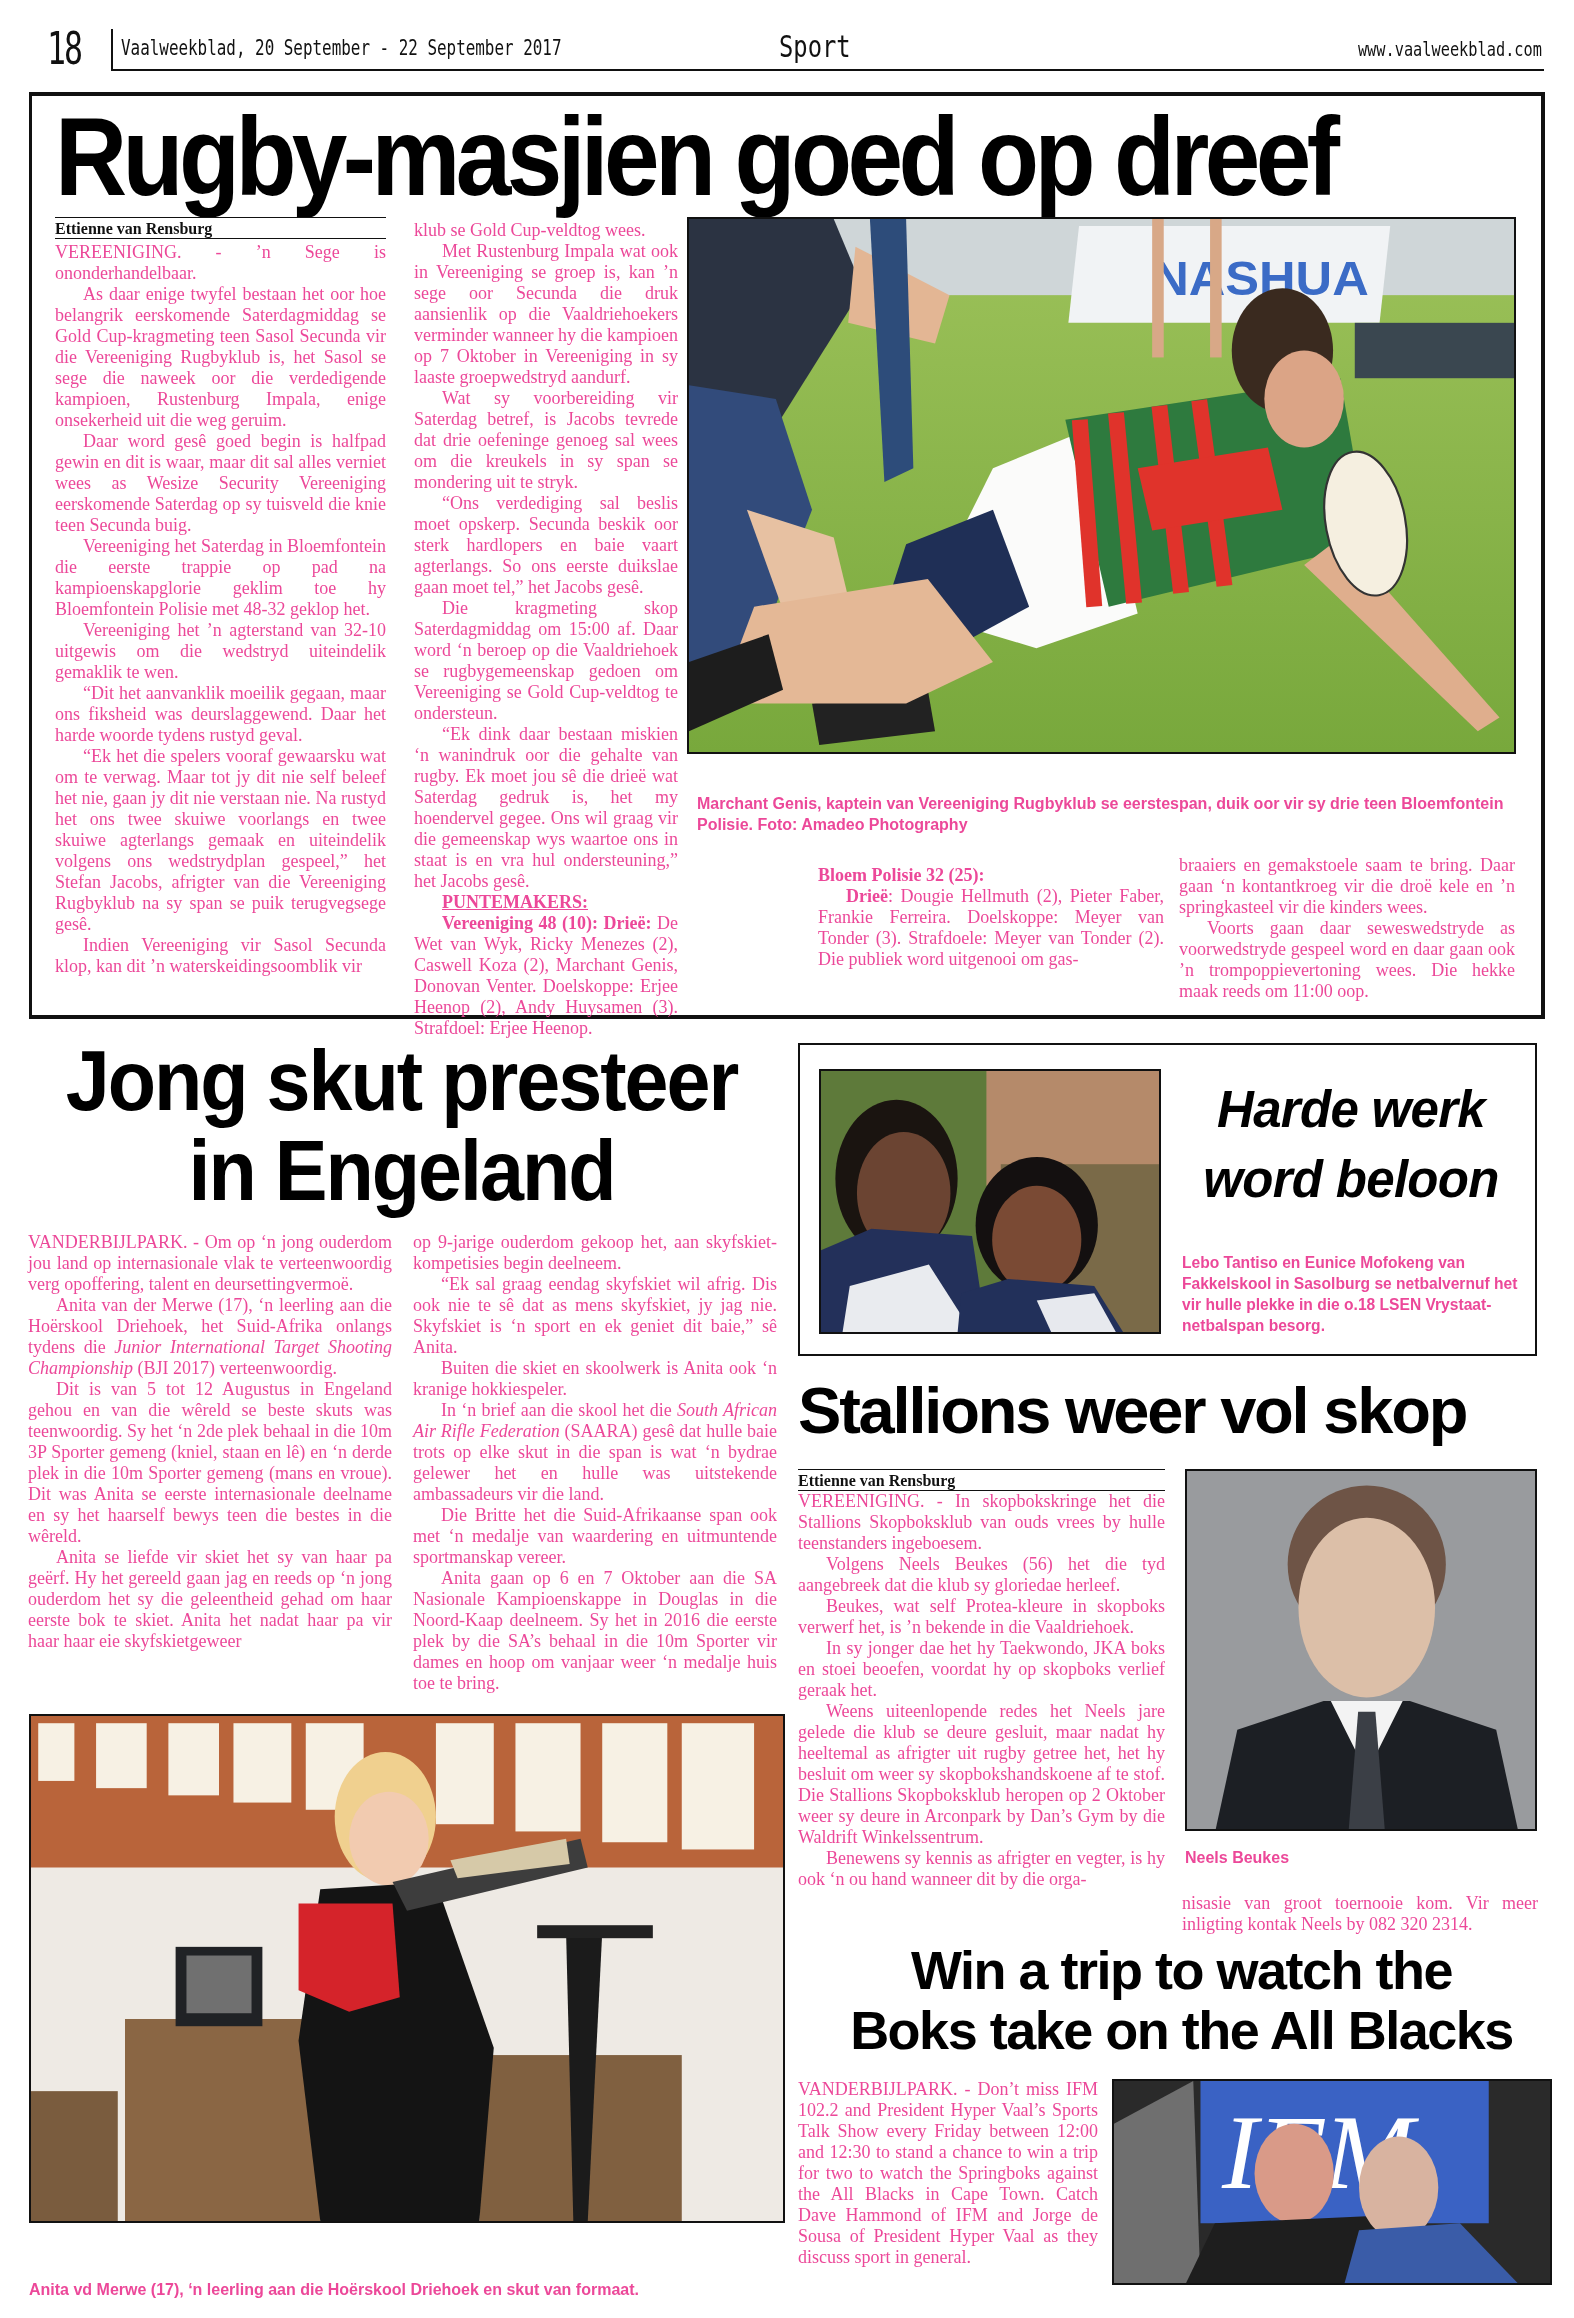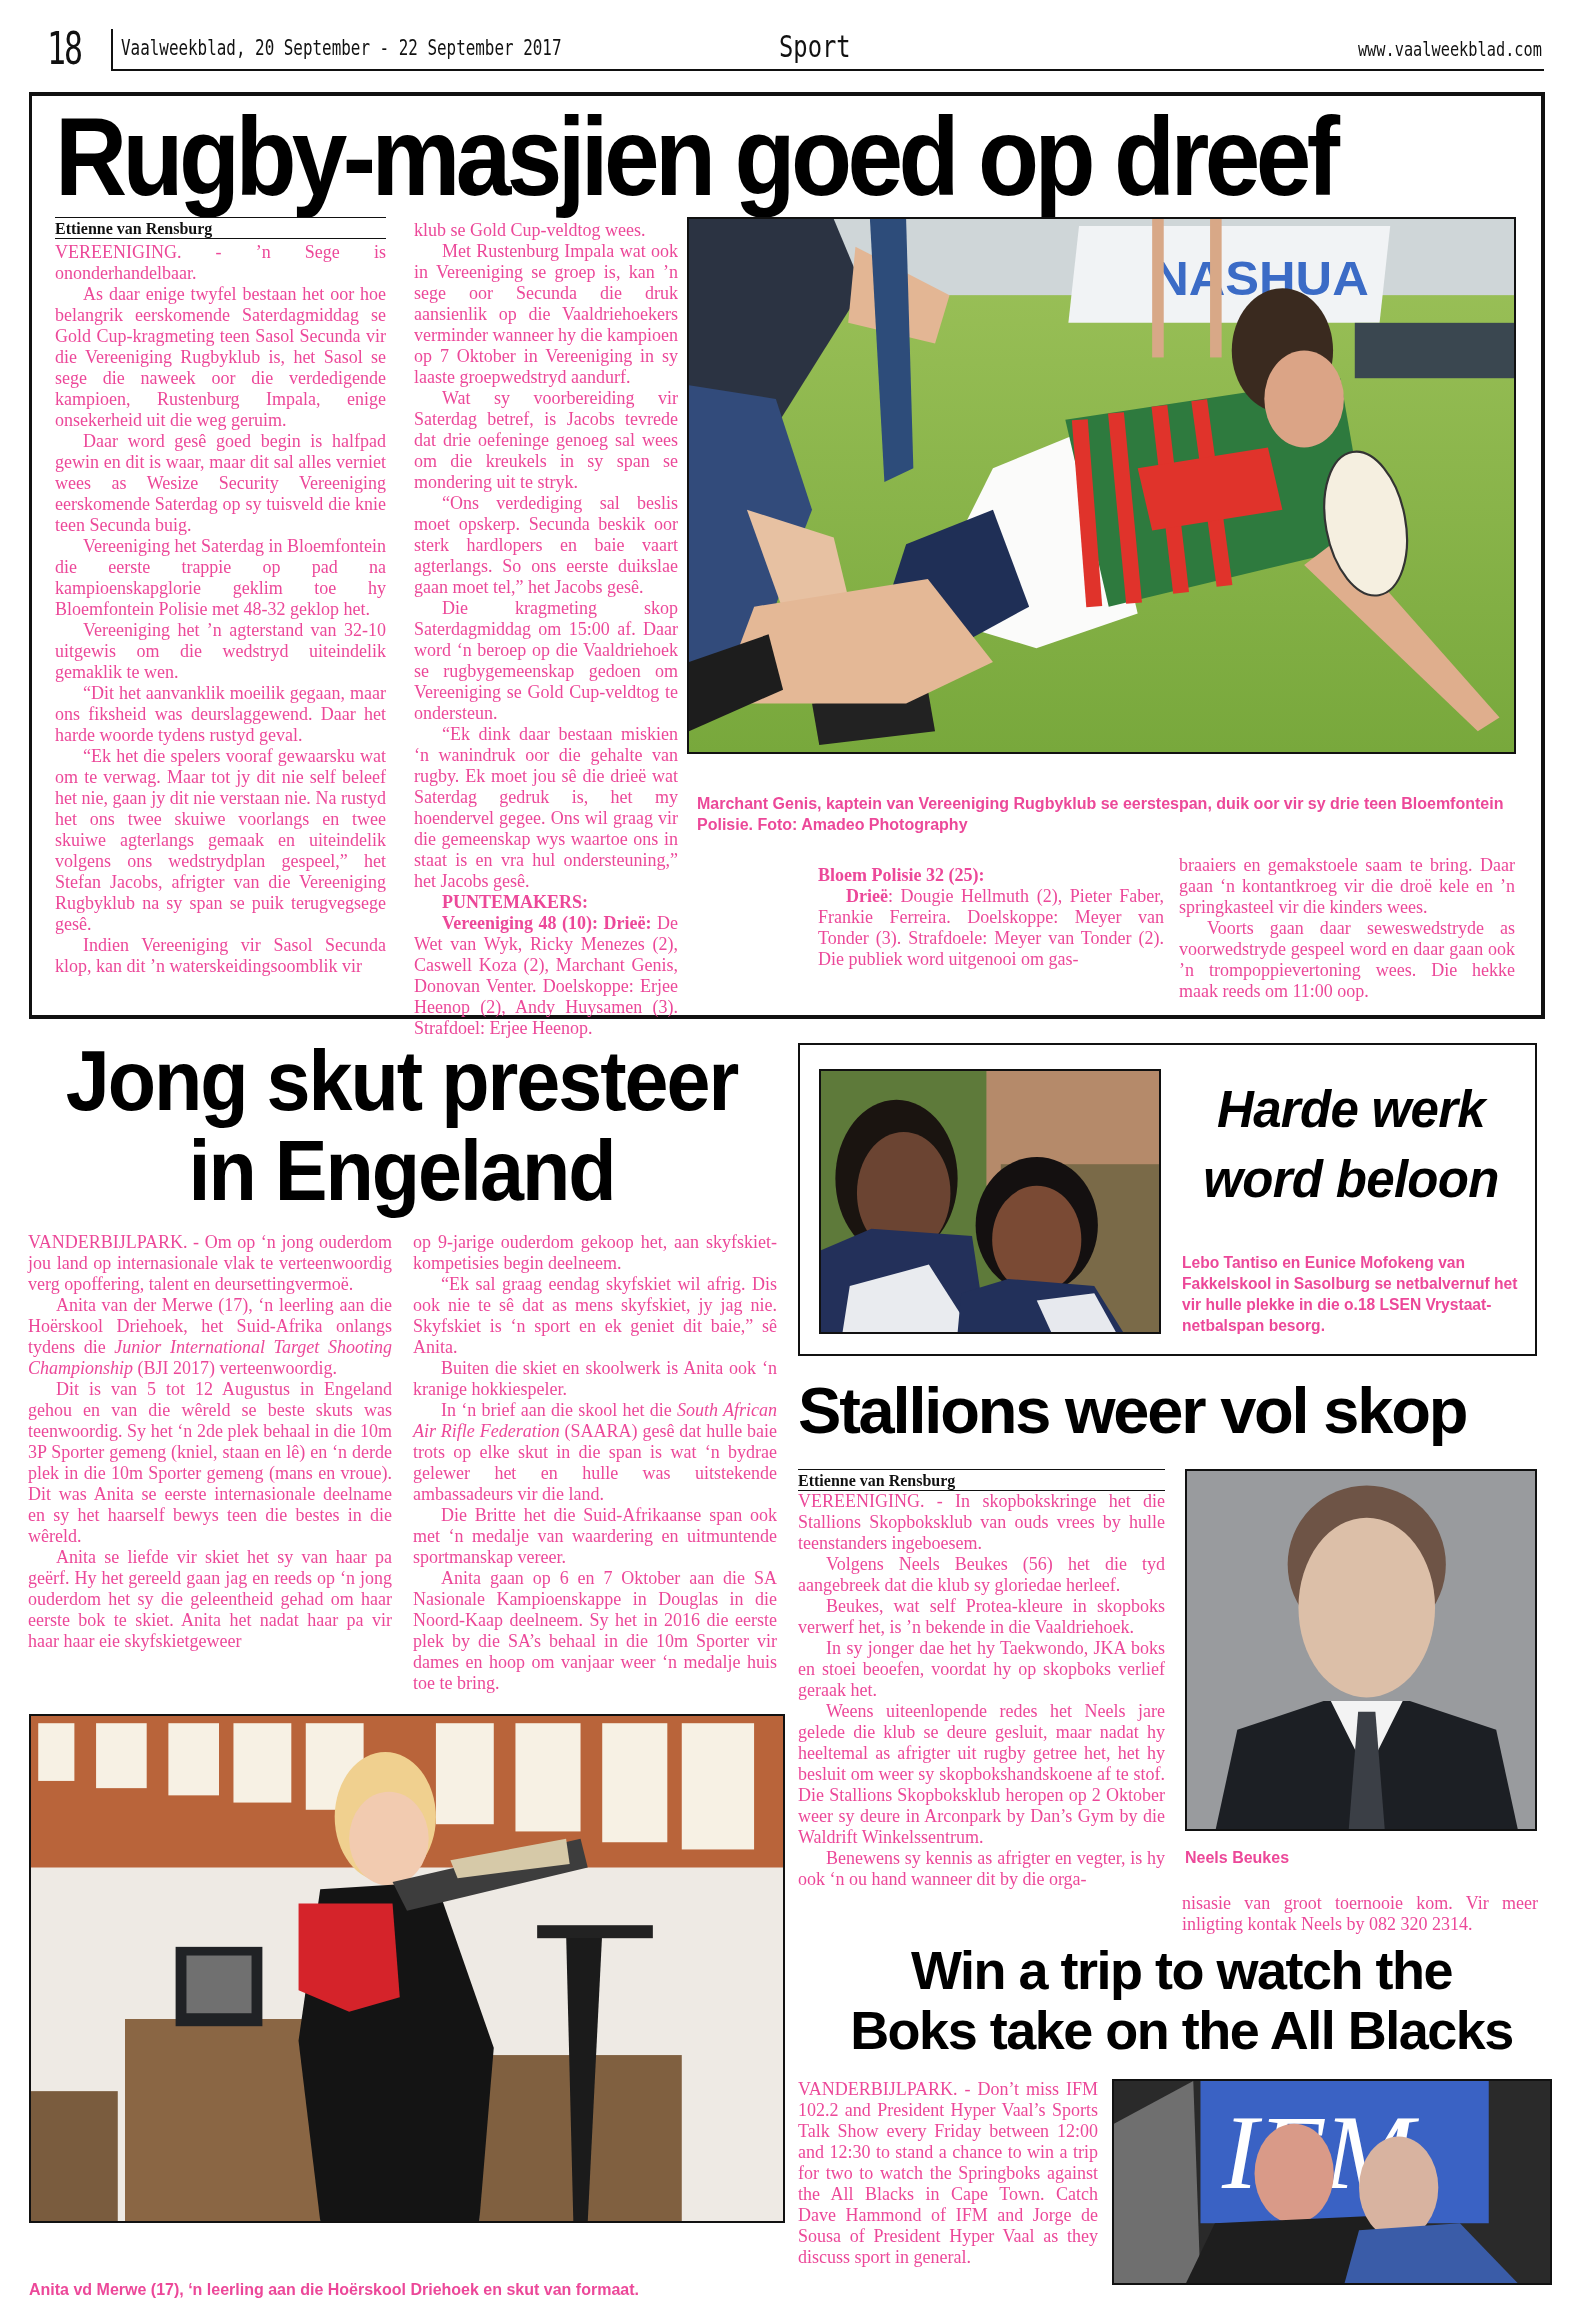--- a/index.html
+++ b/index.html
@@ -89,21 +89,21 @@
   </div>
 </div>
 
 <div class="abs rugby-col2 body-text">
   <p class="first">klub se Gold Cup-veldtog wees.</p>
   <p>Met Rustenburg Impala wat ook in Vereeniging se groep is, kan ’n sege oor Secunda die druk aansienlik op die Vaaldriehoekers verminder wanneer hy die kampioen op 7 Oktober in Vereeniging in sy laaste groepwedstryd aandurf.</p>
   <p>Wat sy voorbereiding vir Saterdag betref, is Jacobs tevrede dat drie oefeninge genoeg sal wees om die kreukels in sy span se mondering uit te stryk.</p>
   <p>“Ons verdediging sal beslis moet opskerp. Secunda beskik oor sterk hardlopers en baie vaart agterlangs. So ons eerste duikslae gaan moet tel,” het Jacobs gesê.</p>
   <p>Die kragmeting skop Saterdagmiddag om 15:00 af. Daar word ‘n beroep op die Vaaldriehoek se rugbygemeenskap gedoen om Vereeniging se Gold Cup-veldtog te ondersteun.</p>
   <p>“Ek dink daar bestaan miskien ‘n wanindruk oor die gehalte van rugby. Ek moet jou sê die drieë wat Saterdag gedruk is, het my hoendervel gegee. Ons wil graag vir die gemeenskap wys waartoe ons in staat is en vra hul ondersteuning,” het Jacobs gesê.</p>
-  <p style="font-weight:700;">PUNTEMAKERS:</p>
+  <p style="text-decoration:underline;font-weight:700;">PUNTEMAKERS:</p>
   <p><b>Vereeniging 48 (10): Drieë:</b> <span>De Wet van Wyk, Ricky Menezes (2), Caswell Koza (2), Marchant Genis, Donovan Venter. Doelskoppe: Erjee Heenop (2), Andy Huysamen (3). Strafdoel: Erjee Heenop.</span></p>
 </div>
 
 <div class="abs photo rugby-photo">
   <svg viewBox="0 0 1140 770" preserveAspectRatio="none">
     <defs>
       <linearGradient id="grass" x1="0" y1="0" x2="0" y2="1">
         <stop offset="0" stop-color="#9dc25a"></stop>
           <stop offset="1" stop-color="#78a83c"></stop>
       </linearGradient>

